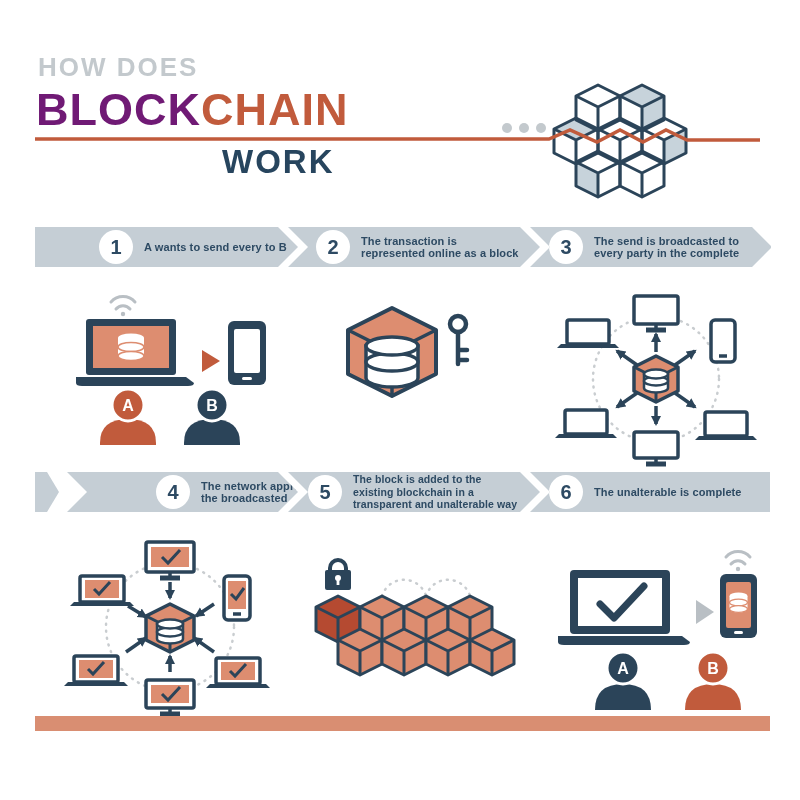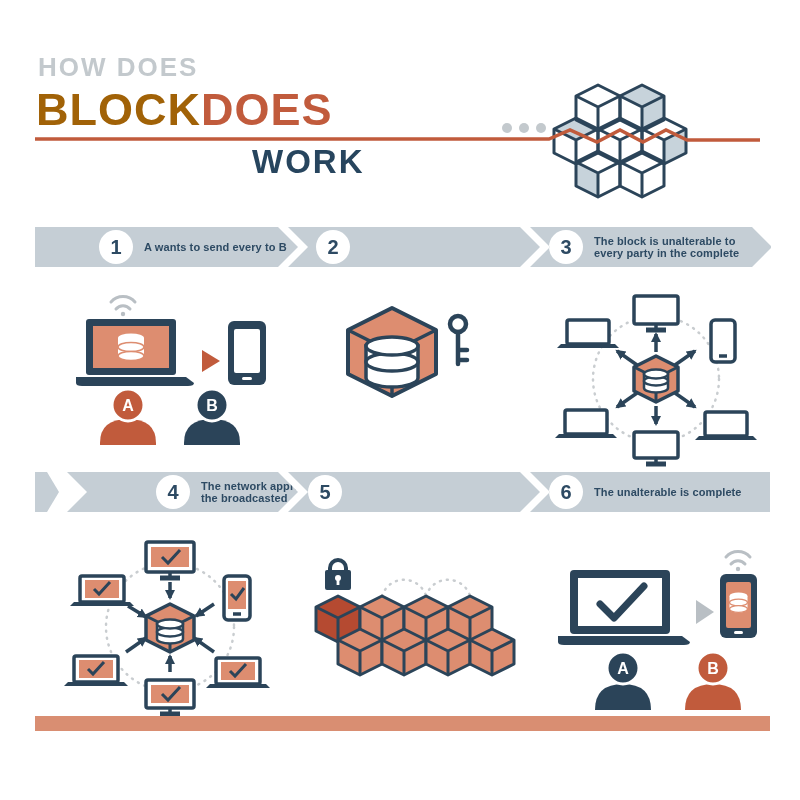--- a/index.html
+++ b/index.html
@@ -3,23 +3,23 @@
 <meta charset="utf-8">
 <style>
   html,body{margin:0;padding:0;background:#ffffff;}
   #canvas{position:relative;width:771px;height:800px;background:#ffffff;overflow:hidden;
           font-family:"Liberation Sans","DejaVu Sans",sans-serif;}
   .abs{position:absolute;}
 
   
   #kicker{left:38px;top:52px;font-size:26px;font-weight:bold;letter-spacing:2px;color:#c3c9cd;}
   #title{left:36px;top:84px;font-size:45px;font-weight:bold;letter-spacing:1px;white-space:nowrap;}
-  #title .block{color:#a16207;}
+  #title .block{color:#701a75;}
   #title .chain{color:#c15b3c;}
-  #subtitle{left:252px;top:143px;font-size:33px;font-weight:bold;letter-spacing:2px;color:#27455e;}
+  #subtitle{left:222px;top:143px;font-size:33px;font-weight:bold;letter-spacing:2px;color:#27455e;}
 
   
   .bannerrow{position:absolute;left:35px;width:737px;height:40px;}
   .seg{position:absolute;top:0;height:40px;background:#c5ced5;display:flex;align-items:center;}
   .tailpiece{position:absolute;top:0;left:0;width:24px;height:40px;background:#c5ced5;
              clip-path:polygon(0 0,12px 0,24px 50%,12px 100%,0 100%);}
   .num{width:34px;height:34px;border-radius:50%;background:#ffffff;color:#2d4a63;
        font-size:20px;font-weight:bold;display:flex;align-items:center;justify-content:center;flex:none;}
   .stext{margin-left:11px;color:#2d4a63;font-size:11px;font-weight:bold;line-height:12.5px;letter-spacing:.1px;}
   .stext div{white-space:nowrap;}
@@ -69,58 +69,68 @@
 
     <g fill="#c3c9cd">
       <circle cx="507" cy="128" r="5"></circle>
         <circle cx="524" cy="128" r="5"></circle>
         <circle cx="541" cy="128" r="5"></circle>
     </g>
   </svg>
 
   <div class="abs" id="kicker">HOW DOES</div>
   <div class="abs" id="title">
-    <span class="block">BLOCK</span><span class="chain">DOES</span>
+    <span class="block">BLOCK</span><span class="chain">CHAIN</span>
   </div>
   <div class="abs" id="subtitle">WORK</div>
 
   <div class="bannerrow" style="top:227px">
     <div class="seg" style="left:0;width:263px;clip-path:polygon(0 0,243px 0,263px 50%,243px 100%,0 100%)">
       <div class="num" style="margin-left:64px">1</div>
       <div class="stext">
         <div>A wants to send every to B</div>
           <div></div>
           <div></div>
       </div>
     </div>
     <div class="seg" style="left:253px;width:252px;clip-path:polygon(0 0,232px 0,252px 50%,232px 100%,0 100%,20px 50%)">
       <div class="num" style="margin-left:28px">2</div>
+      <div class="stext">
+        <div>The transaction is</div>
+          <div>represented online as a block</div>
+          <div></div>
+      </div>
     </div>
     <div class="seg" style="left:495px;width:242px;clip-path:polygon(0 0,222px 0,242px 50%,222px 100%,0 100%,20px 50%)">
       <div class="num" style="margin-left:19px">3</div>
       <div class="stext">
-        <div>The block is unalterable to</div>
+        <div>The send is broadcasted to</div>
           <div>every party in the complete</div>
           <div></div>
       </div>
     </div>
   </div>
 
   <div class="bannerrow" style="top:472px;width:735px">
     <div class="tailpiece"></div>
     <div class="seg" style="left:32px;width:231px;clip-path:polygon(0 0,211px 0,231px 50%,211px 100%,0 100%,20px 50%)">
       <div class="num" style="margin-left:89px">4</div>
       <div class="stext">
         <div>The network approves</div>
           <div>the broadcasted</div>
           <div></div>
       </div>
     </div>
     <div class="seg" style="left:253px;width:252px;clip-path:polygon(0 0,232px 0,252px 50%,232px 100%,0 100%,20px 50%)">
       <div class="num" style="margin-left:20px">5</div>
+      <div class="stext" style="font-size:10.5px">
+        <div>The block is added to the</div>
+          <div>existing blockchain in a</div>
+          <div>transparent and unalterable way</div>
+      </div>
     </div>
     <div class="seg" style="left:495px;width:240px;clip-path:polygon(0 0,100% 0,100% 100%,0 100%,20px 50%)">
       <div class="num" style="margin-left:19px">6</div>
       <div class="stext">
         <div>The unalterable is complete</div>
           <div></div>
           <div></div>
       </div>
     </div>
   </div>

